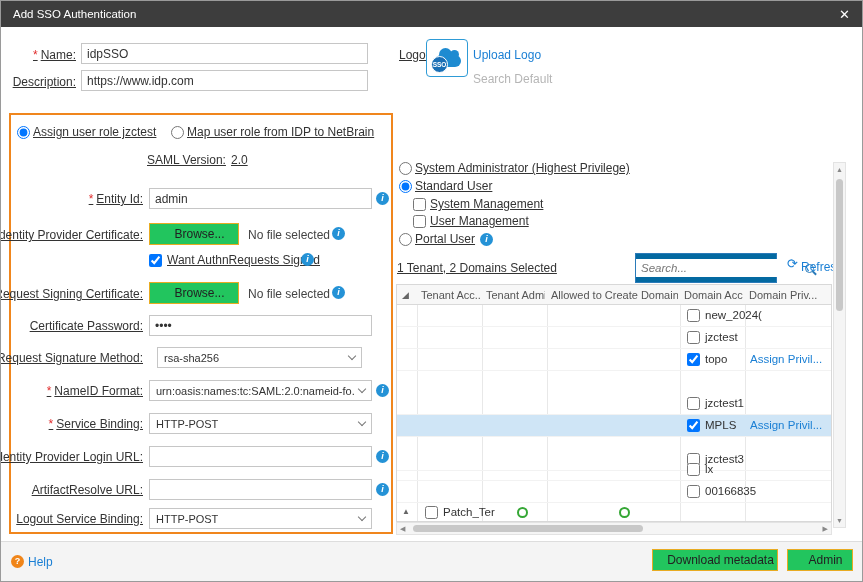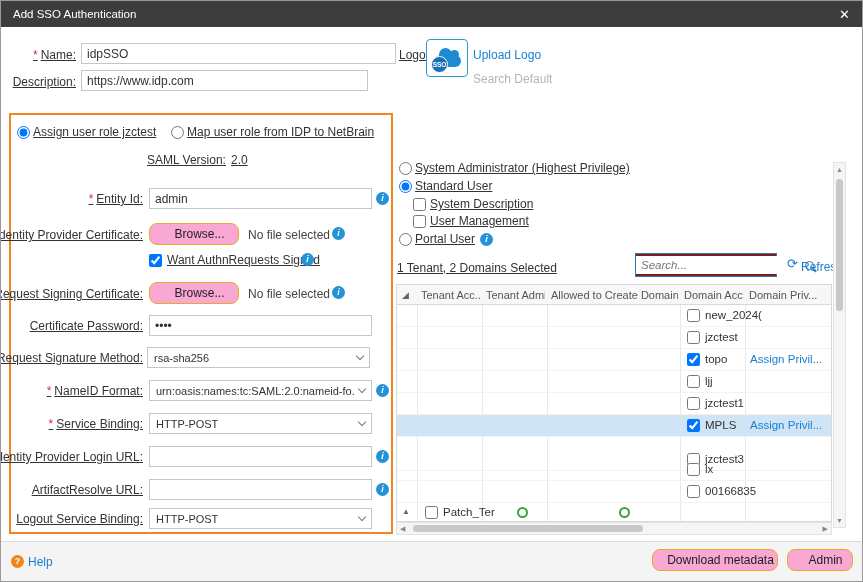--- a/index.html
+++ b/index.html
@@ -13,28 +13,28 @@
   .req { color:#e02b2b; margin-right:3px; }
   .lbl { color:#333; font-size:12px;text-decoration:underline; }
   .link { color:#1a7fd4; cursor:pointer; }
   .muted { color:#b5b5b5; }
   input[type=text], input[type=password] { position:absolute; border:1px solid #c6c6c6; height:21px; font:12px "Liberation Sans", sans-serif; padding:0 5px; color:#333; background:#fff; }
   input[type=checkbox], input[type=radio] { position:absolute; width:13px; height:13px; margin:0; }
   .select { position:absolute; border:1px solid #c6c6c6; height:21px; background:#fff; display:flex; align-items:center; padding:0 6px; cursor:pointer; }
   .select .txt { font-size:11px; color:#333; overflow:hidden; white-space:nowrap; flex:1; }
   .chev { width:6px; height:6px; border-right:1.5px solid #777; border-bottom:1.5px solid #777; transform:rotate(45deg); margin-left:4px; margin-top:-3px; flex:none; }
   .info-icon { position:absolute; width:13px; height:13px; border-radius:50%; background:#2492d6; color:#fff; font-size:9px; font-weight:bold; font-style:italic; text-align:center; line-height:13px; cursor:pointer; }
-  .btn-yellow { position:absolute; background:#f9a8d4; border:1px solid #e8ab22; border-radius:8px; font:12px "Liberation Sans", sans-serif; color:#222; text-align:center; cursor:pointer; display:flex; align-items:center; justify-content:center;padding-left:11px; }
+  .btn-yellow { position:absolute; background:#22c55e; border:1px solid #e8ab22; border-radius:0; font:12px "Liberation Sans", sans-serif; color:#222; text-align:center; cursor:pointer; display:flex; align-items:center; justify-content:center;padding-left:11px; }
   .orange-panel { position:absolute; left:8px; top:112px; width:384px; height:421px; border:2px solid #f0861d; background:transparent; }
   .logo-box { position:absolute; left:425px; top:38px; width:42px; height:38px; border:1px solid #2e9bd6; border-radius:4px; background:#fff; }
   .cloud { position:absolute; left:8px; top:15px; width:26px; height:12px; background:#1e8bd1; border-radius:6px; }
   .cloud::before { content:''; position:absolute; left:4px; top:-7px; width:13px; height:13px; background:#1e8bd1; border-radius:50%; }
   .cloud::after { content:''; position:absolute; right:2px; top:-5px; width:9px; height:9px; background:#1e8bd1; border-radius:50%; }
   .sso-badge { position:absolute; left:4px; top:16px; width:17px; height:17px; border-radius:50%; background:#1a6fb5; border:1px solid #fff; color:#fff; font-size:6.5px; font-weight:bold; text-align:center; line-height:15px; }
-  .search-box { position:absolute; left:634px; top:252px; width:142px; height:24px; border:1px solid #2b7bb9; background:#7f1d1d; display:flex; align-items:center; }
+  .search-box { position:absolute; left:634px; top:252px; width:142px; height:30px; border:1px solid #2b7bb9; background:#0369a1; display:flex; align-items:center; }
   .search-box input { position:static; border:none; height:18px; flex:1; font-size:11.5px; font-style:italic; color:#888; padding:0 5px; outline:none; }
   .mag { position:relative; width:9px; height:9px; border:1.5px solid #2b7bb9; border-radius:50%; margin:0 7px 0 3px; flex:none; cursor:pointer; }
   .mag::after { content:''; position:absolute; width:5px; height:1.5px; background:#2b7bb9; transform:rotate(45deg); right:-4px; bottom:-2px; }
   .tbl { position:absolute; left:395px; top:283px; width:436px; height:238px; border:1px solid #d8d8d8; background:#fff; }
   .vline { position:absolute; top:0; bottom:0; width:1px; background:#e8e8e8; }
   .thead { position:absolute; top:0; left:0; width:434px; height:20px; background:#f7f7f7; border-bottom:1px solid #d9d9d9; }
   .th { position:absolute; top:4px; font-size:11px; color:#555; white-space:nowrap; overflow:hidden; }
   .trow { position:absolute; left:0; width:434px; height:22px; border-bottom:1px solid #f2f2f2; }
   .trow .name { position:absolute; left:308px; top:4px; font-size:11.5px; color:#333; white-space:nowrap; }
   .trow.hl { background:#cfe5f6; }
@@ -52,21 +52,21 @@
 <body>
 
 <div class="dialog">
 
   <div class="titlebar">
     <span>Add SSO Authentication</span>
     <span class="close-btn">✕</span>
   </div>
 
   <span class="t-r lbl" style="right:786px; top:47px"><span class="req">*</span><span>Name:</span></span>
-  <input type="text" style="left: 80px; top: 42px; width: 315px;" value="idpSSO">
+  <input type="text" style="left: 80px; top: 42px; width: 287px;" value="idpSSO">
 
   <span class="t-r lbl" style="right:786px; top:74px">Description:</span>
   <input type="text" style="left: 80px; top: 69px; width: 287px;" value="https://www.idp.com">
 
   <span class="t lbl" style="left:398px; top:47px">Logo:</span>
   <div class="logo-box">
     <span class="cloud"></span>
     <span class="sso-badge">SSO</span>
   </div>
   <span class="t link" style="left:472px; top:47px">Upload Logo</span>
@@ -97,21 +97,21 @@
 
   <span class="t-r lbl" style="right:719px; top:286px">Request Signing Certificate:</span>
   <div class="btn-yellow" style="left:148px; top:281px; width:90px; height:22px">Browse...</div>
   <span class="t" style="left:247px; top:286px; color:#444">No file selected</span>
   <span class="info-icon" style="left:331px; top:285px">i</span>
 
   <span class="t-r lbl" style="right:719px; top:318px">Certificate Password:</span>
   <input type="text" style="left: 148px; top: 314px; width: 223px;" value="••••">
 
   <span class="t-r lbl" style="right:719px; top:350px">Request Signature Method:</span>
-  <div class="select" style="left:146px; top:346px; width:223px">
+  <div class="select" style="left:156px; top:346px; width:205px">
     <span class="txt">rsa-sha256</span>
     <span class="chev"></span>
   </div>
 
   <span class="t-r lbl" style="right:719px; top:383px"><span class="req">*</span><span>NameID Format:</span></span>
   <div class="select" style="left:148px; top:379px; width:223px">
     <span class="txt">urn:oasis:names:tc:SAML:2.0:nameid-fo...</span>
     <span class="chev"></span>
   </div>
   <span class="info-icon" style="left:375px; top:383px">i</span>
@@ -136,21 +136,21 @@
     <span class="chev"></span>
   </div>
 
   <input type="radio" name="priv" style="left: 398px; top: 161px;">
   <span class="t lbl" style="left:414px; top:160px">System Administrator (Highest Privilege)</span>
 
   <input type="radio" name="priv" style="left: 398px; top: 179px;" checked="">
   <span class="t lbl" style="left:414px; top:178px">Standard User</span>
 
   <input type="checkbox" style="left: 412px; top: 197px;">
-  <span class="t lbl" style="left:429px; top:196px">System Description</span>
+  <span class="t lbl" style="left:429px; top:196px">System Management</span>
 
   <input type="checkbox" style="left: 412px; top: 214px;">
   <span class="t lbl" style="left:429px; top:213px">User Management</span>
 
   <input type="radio" name="priv" style="left: 398px; top: 232px;">
   <span class="t lbl" style="left:414px; top:231px">Portal User</span>
   <span class="info-icon" style="left:479px; top:232px">i</span>
 
   <span class="t lbl" style="left:396px; top:260px">1 Tenant, 2 Domains Selected</span>
 
@@ -183,24 +183,20 @@
     </div>
     <div class="trow" style="top:42px">
       <input type="checkbox" style="left: 290px; top: 4px;">
       <span class="name">jzctest</span>
     </div>
     <div class="trow" style="top:64px">
       <input type="checkbox" style="left: 290px; top: 4px;" checked="">
       <span class="name">topo</span>
       <span class="t link" style="left:353px; top:4px; font-size:11.5px">Assign Privil...</span>
     </div>
-    <div class="trow" style="top:86px">
-      <input type="checkbox" style="left: 290px; top: 4px;">
-      <span class="name">ljj</span>
-    </div>
     <div class="trow" style="top:108px">
       <input type="checkbox" style="left: 290px; top: 4px;">
       <span class="name">jzctest1</span>
     </div>
     <div class="trow hl" style="top:130px">
       <input type="checkbox" style="left: 290px; top: 4px;" checked="">
       <span class="name">MPLS</span>
       <span class="t link" style="left:353px; top:4px; font-size:11.5px">Assign Privil...</span>
     </div>
     <div class="trow" style="top:164px">

